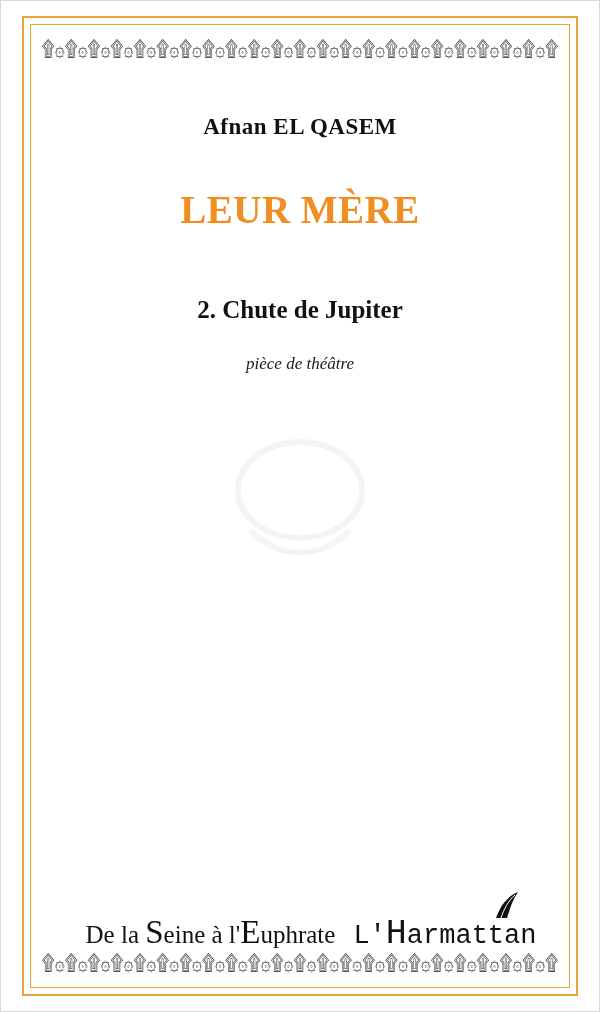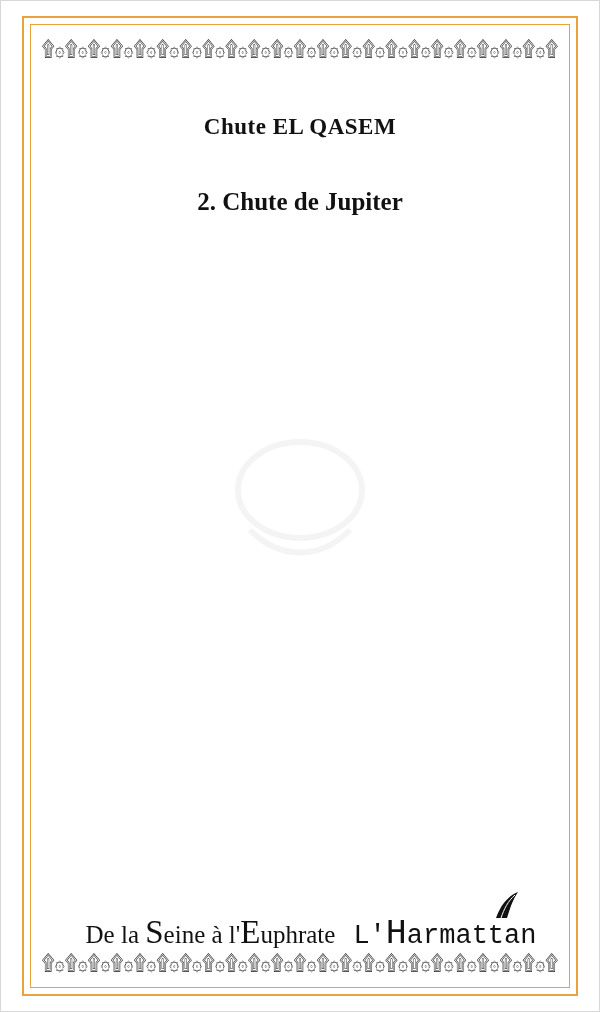--- a/index.html
+++ b/index.html
@@ -103,21 +103,21 @@
     line-height: 1.12;
     color: #ef8f22;
     letter-spacing: 0.5px;
   }
   .maintitle .line2 {
     display: block;
   }
 
   .subtitle {
     text-align: center;
-    margin-top: 44px;
+    margin-top: 64px;
     font-family: "Liberation Serif", serif;
     font-weight: bold;
     font-size: 25px;
     color: #111111;
   }
 
   .genre {
     text-align: center;
     margin-top: 30px;
     font-family: "Liberation Serif", serif;
@@ -182,27 +182,29 @@
 <div class="page">
   <div class="page-edge"></div>
   <div class="frame-outer"></div>
   <div class="frame-inner"></div>
 
   <div class="band band-top">
     <div class="band-inner">۞۩۞۩۞۩۞۩۞۩۞۩۞۩۞۩۞۩۞۩۞۩۞۩۞۩۞۩۞۩۞۩۞۩۞۩۞۩۞۩۞۩۞۩۞۩۞</div>
   </div>
 
   <div class="content">
-    <div class="author">Chute EL QASEM</div>
+    <div class="author">Afnan EL QASEM</div>
 
     <div class="maintitle">
+      <span class="line1">LEUR MÈRE</span>
     </div>
 
     <div class="subtitle">2. Chute de Jupiter</div>
 
+    <div class="genre">pièce de théâtre</div>
   </div>
 
   <svg class="ghost" viewBox="0 0 180 140">
     <ellipse cx="90" cy="60" rx="62" ry="48" fill="none" stroke="#555" stroke-width="6"></ellipse>
     <path d="M40 100 C70 130, 110 130, 140 100" fill="none" stroke="#555" stroke-width="6"></path>
   </svg>
 
   <div class="footer">
     <div class="collection"><span>De la </span><span class="cap">S</span><span>eine à l'</span><span class="cap">E</span><span>uphrate</span></div>
 

